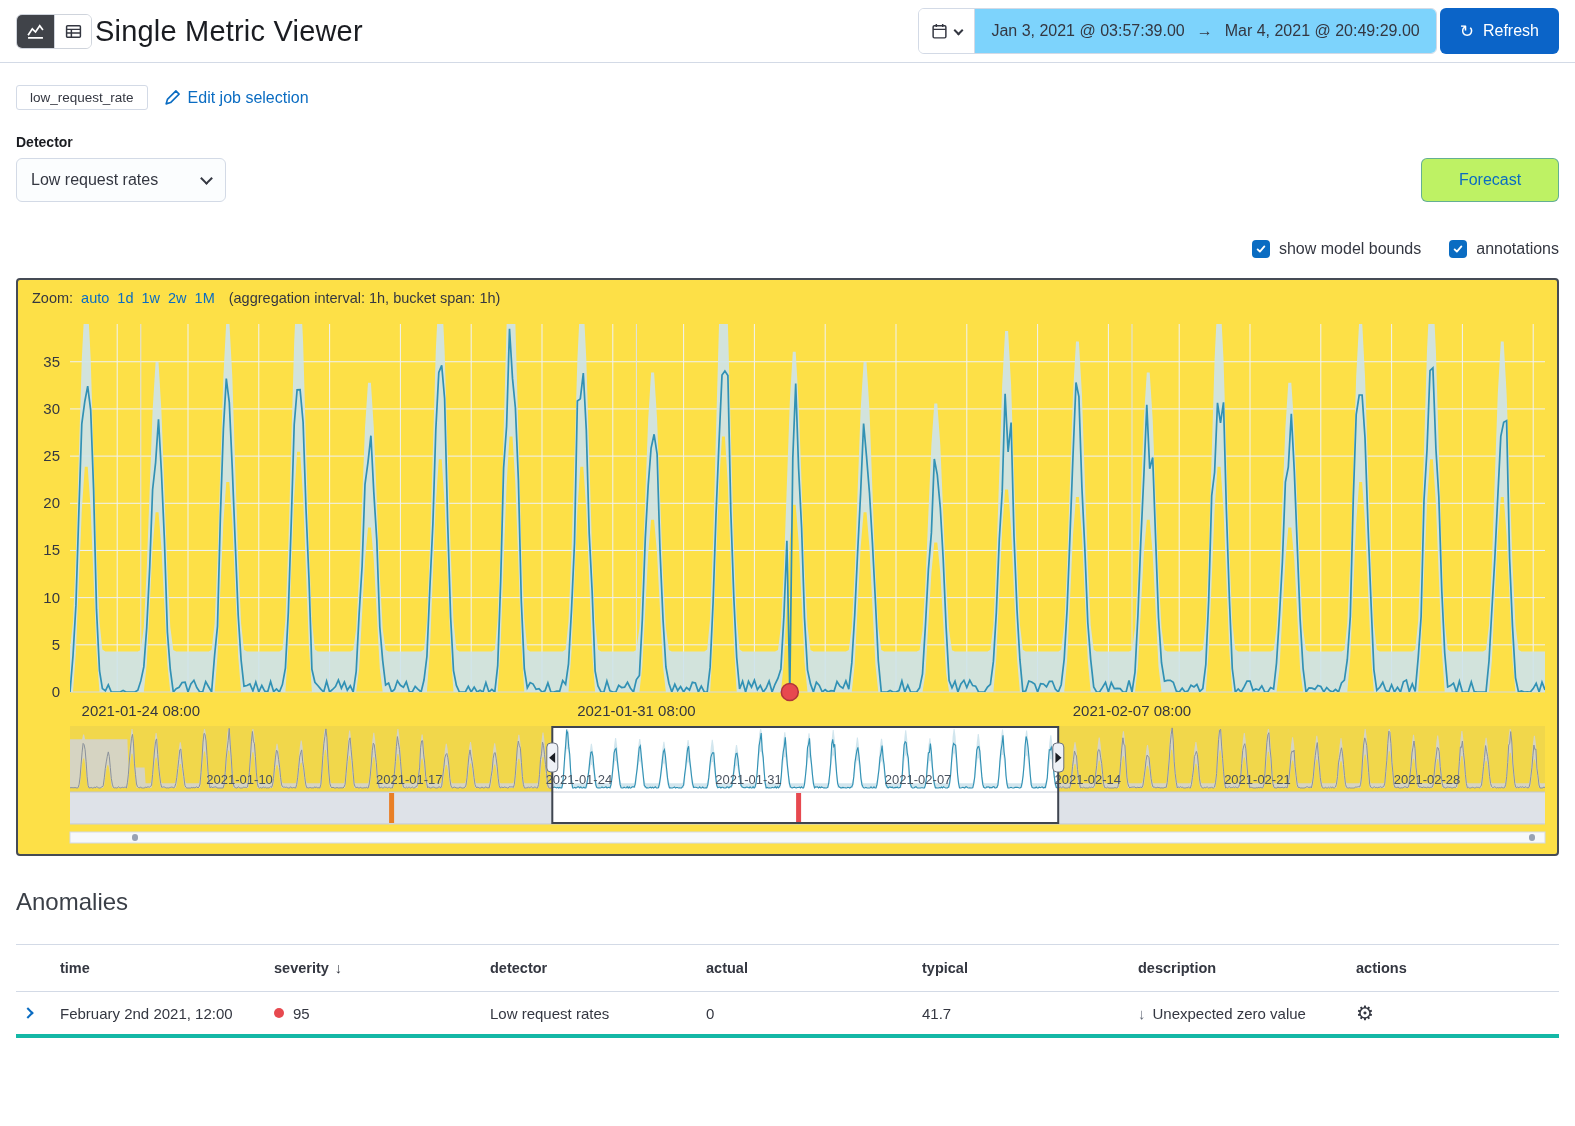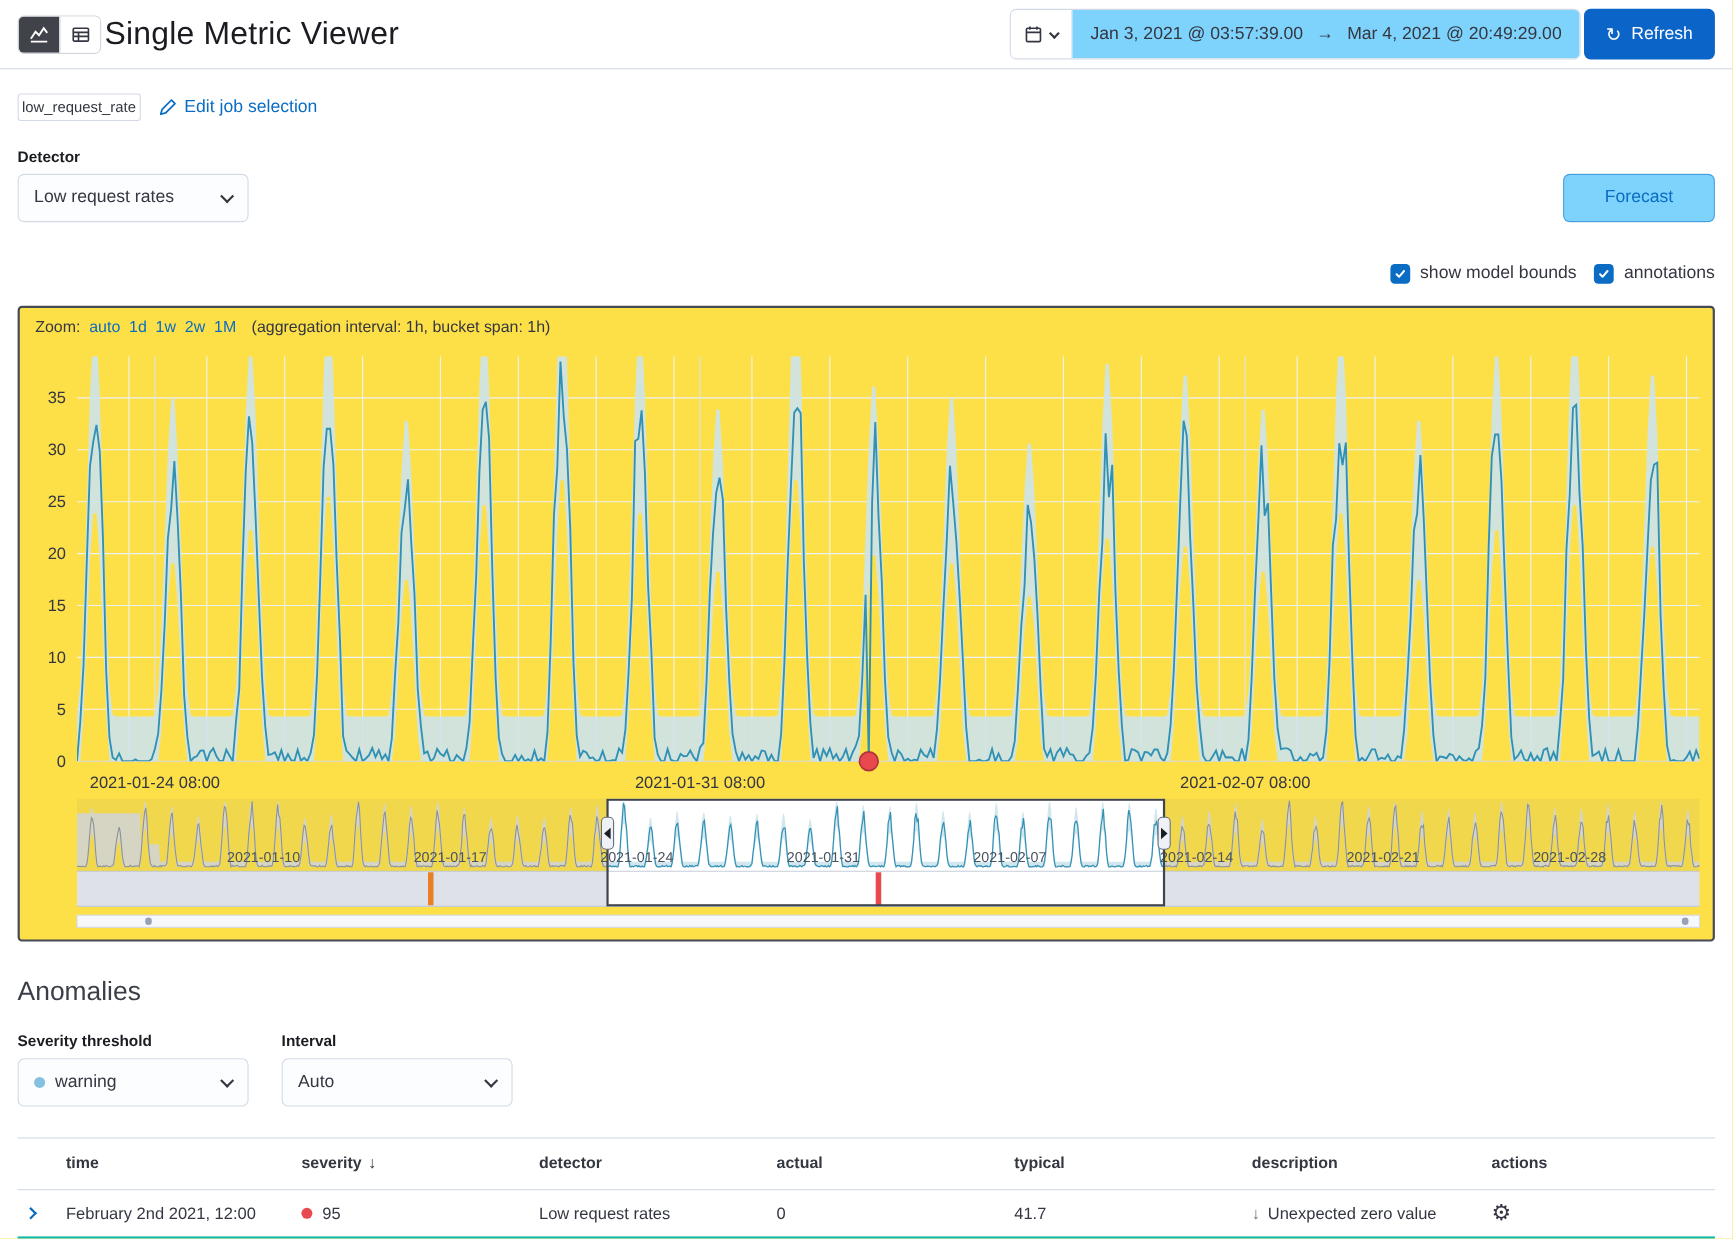--- a/index.html
+++ b/index.html
@@ -16,33 +16,33 @@
   .spacer{flex:1}
   .datepicker{display:flex;align-items:center;border:1px solid #d3dae6;border-radius:6px;height:46px;background:#fff;overflow:hidden}
   .dp-quick{display:flex;align-items:center;gap:7px;padding:0 12px;height:100%;background:#fff;border:none;border-right:1px solid #d3dae6;cursor:pointer}
   .dp-range{display:flex;align-items:center;gap:12px;padding:0 16px;height:100%;background:#7dd3fc;border:none;font-size:16px;color:#343741;cursor:pointer;font-family:inherit}
   .dp-arrow{font-size:16px;color:#343741}
   .refresh{display:flex;align-items:center;gap:9px;height:46px;padding:0 20px;background:#0b64c8;color:#fff;border:none;border-radius:6px;font-size:16px;font-weight:500;cursor:pointer;font-family:inherit}
   .r-icon{font-size:17px;line-height:1}
   .divider{height:1px;background:#d3dae6;width:100%}
   
   .job-row{display:flex;align-items:center;gap:16px;margin-top:22px}
-  .job-badge{border:1px solid #d3dae6;border-radius:3px;padding:4px 3px;font-size:13.5px;font-weight:500;color:#343741;background:#fff}
+  .job-badge{border:1px solid #d3dae6;border-radius:3px;padding:4px 13px;font-size:13.5px;font-weight:500;color:#343741;background:#fff}
   .edit-link{display:flex;align-items:center;gap:7px;color:#0a6cc2;font-size:16px;cursor:pointer}
   
   .detector-row{display:flex;justify-content:space-between;align-items:flex-end;margin-top:24px}
   .field-label{display:block;font-size:14px;font-weight:700;color:#1a1c21;margin-bottom:8px}
   .select{display:flex;align-items:center;width:210px;height:44px;padding:0 14px;background:#fbfdfe;border:1px solid #d3dae6;border-radius:6px;font-size:16px;color:#343741;cursor:pointer}
   .chev{width:9px;height:9px;border-right:2px solid #343741;border-bottom:2px solid #343741;transform:rotate(45deg);margin-left:auto;margin-top:-4px}
   .chev.small{width:7px;height:7px;margin:0 0 2px 0}
-  .forecast{width:138px;height:44px;border:1px solid rgba(10,108,194,.5);border-radius:6px;background:#7dd3fc;color:#0a6cc2;font-size:16px;font-weight:500;cursor:pointer;font-family:inherit}
+  .forecast{width:138px;height:44px;border:1px solid rgba(10,108,194,.5);border-radius:6px;background:#bef264;color:#0a6cc2;font-size:16px;font-weight:500;cursor:pointer;font-family:inherit}
   
   .series-head{display:flex;align-items:center;margin-top:38px}
   .section-title{font-size:22px;font-weight:500;color:#3a3f47}
-  .cb-group{display:flex;align-items:center;gap:16px;margin-left:auto}
+  .cb-group{display:flex;align-items:center;gap:28px;margin-left:auto}
   .cb{display:flex;align-items:center;gap:9px;font-size:16px;color:#343741;cursor:pointer}
   .cb-box{width:18px;height:18px;border-radius:4px;background:#0a6cc2;display:flex;align-items:center;justify-content:center}
   
   .chart-box{border:2px solid #454b55;border-radius:4px;margin-top:20px;padding:8px 0 6px;background:#fde047}
   .zoom-bar{display:flex;align-items:center;padding:2px 14px 8px;font-size:14.5px;color:#343741}
   .zoom-link{color:#0a6cc2;margin-left:8px;cursor:pointer}
   .agg-note{margin-left:14px;color:#343741}
   #main-chart{width:1535px;height:412px}
   #context-chart{width:1535px;height:122px}
   
@@ -251,37 +251,20 @@
         <rect x="1034.8" y="17" width="11" height="29" rx="4" fill="#eef1f6" stroke="#69707d" stroke-width="1"></rect>
         <path d="M1037.45 26.5 L1037.45 37 L1043.45 31.7 Z" fill="#1b1e24"></path>
         <rect x="52" y="106" width="1475" height="11" fill="#f6f8fa" stroke="#d3dae6" stroke-width="1"></rect>
         <rect x="114" y="108" width="6" height="7" rx="3" fill="#98a2b3"></rect>
         <rect x="1511" y="108" width="6" height="7" rx="3" fill="#98a2b3"></rect>
       </svg>
   </div>
 
   <h2 class="anomalies-title">Anomalies</h2>
 
-  <div class="anom-controls">
-    <div>
-      <label class="field-label">Severity threshold</label>
-      <div class="select">
-        <span class="dot" style="background:#84c0e0"></span>
-        <span>warning</span>
-        <span class="chev"></span>
-      </div>
-    </div>
-    <div>
-      <label class="field-label">Interval</label>
-      <div class="select">
-        <span>Auto</span>
-        <span class="chev"></span>
-      </div>
-    </div>
-  </div>
 
   <div class="anomalies-table">
     <div class="thead">
       <div class="th"></div>
       <div class="th">
           <span>time</span>
         </div>
       <div class="th">
           <span>severity</span>
           <span class="sort-icon">↓</span>

